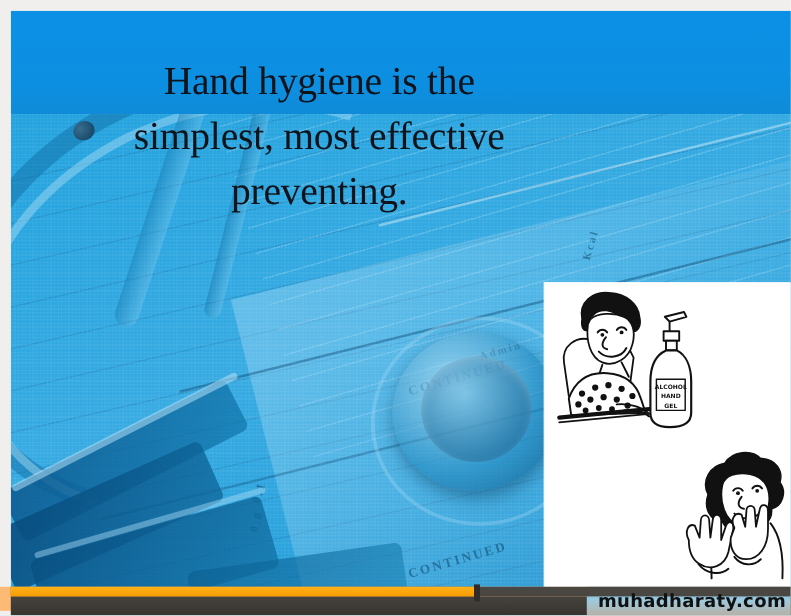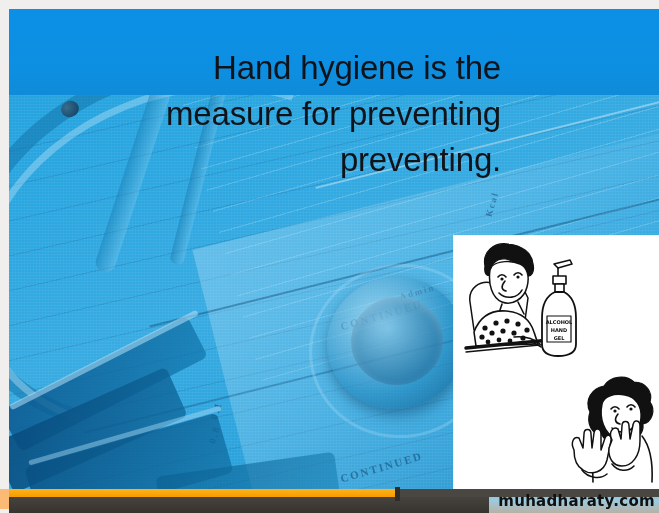--- a/index.html
+++ b/index.html
@@ -239,23 +239,23 @@
     transform: rotate(-20deg);
   }
 
   
   .headline {
     position: absolute;
     left: 22px;
     top: 36px;
     width: 470px;
     z-index: 20;
-    text-align: right;
+    text-align: center;
     color: #10131a;
-    font-family: Liberation Sans, sans-serif;
+    font-family: Liberation Serif, serif;
     font-size: 33px;
     line-height: 46px;
     font-weight: 400;
     letter-spacing: -0.2px;
   }
   .headline .line { display: block; white-space: nowrap; }
 
   
   .cartoon-panel {
     position: absolute;
@@ -371,21 +371,21 @@
     <div class="wedge wedge-b"></div>
     <div class="wedge wedge-c"></div>
     <div class="wedge-hi2"></div>
     <div class="wedge wedge-d"></div>
     <div class="bead"></div>
 
     <div class="top-band"></div>
 
     <div class="headline">
       <span class="line">Hand hygiene is the</span>
-      <span class="line">measure for preventing</span>
+      <span class="line">simplest, most effective</span>
       <span class="line">preventing.</span>
     </div>
 
     <div class="cartoon-panel">
       <svg width="208" height="258" viewBox="0 0 208 258">
         <rect x="0" y="0" width="208" height="258" fill="#ffffff"></rect>
 
         <g fill="none" stroke="#111111" stroke-width="1.6" stroke-linecap="round" stroke-linejoin="round">
 
           <path d="M16 66 C14 52 26 44 38 47 C44 38 60 38 66 46 L74 62 L70 92 L20 94 Z" fill="#ffffff" stroke="#111111" stroke-width="1.5"></path>

